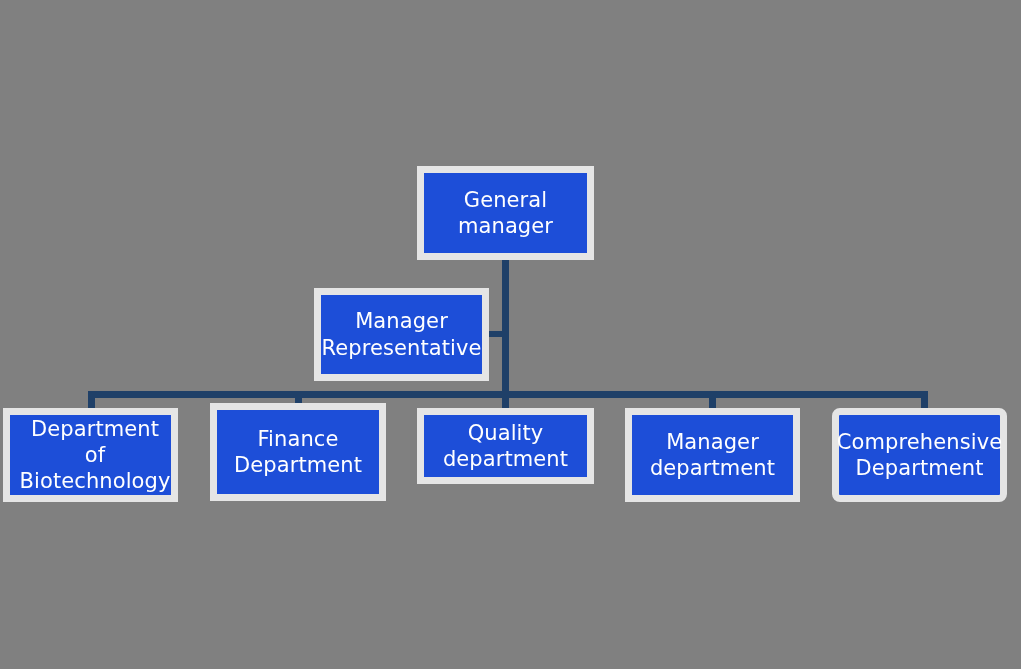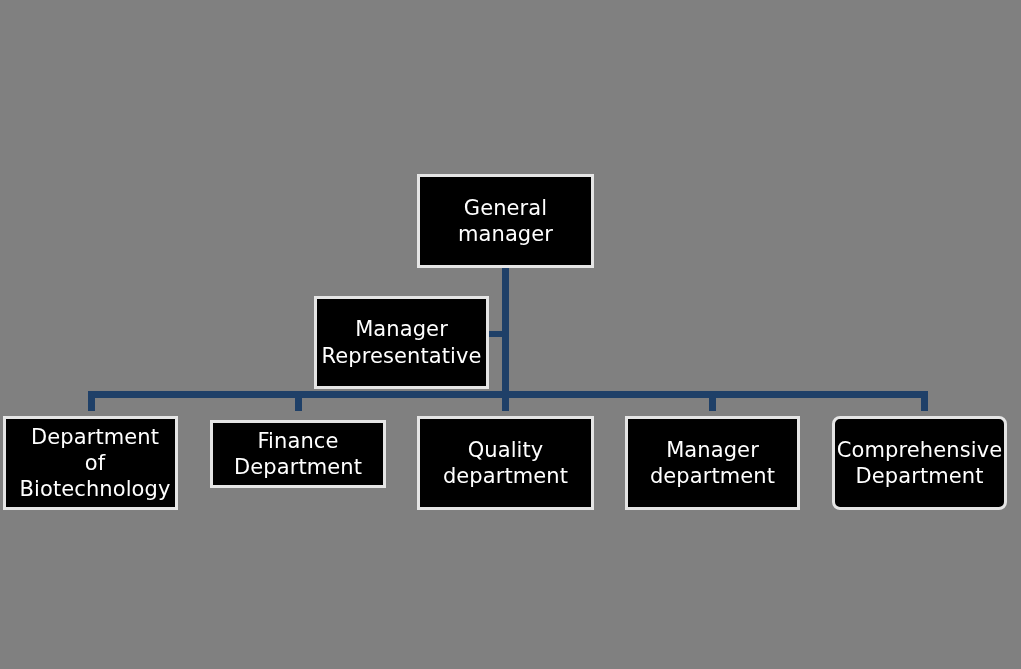--- a/index.html
+++ b/index.html
@@ -16,33 +16,32 @@
     width: 1021px;
     height: 669px;
     background: #808080;
     overflow: hidden;
   }
 
   
   .node {
     position: absolute;
     box-sizing: border-box;
-    background: #000000;
-    border: 3px solid #e5e5e5;
+    background: #1d4ed8;
+    border: 7px solid #e5e5e5;
     display: flex;
     align-items: center;
     justify-content: center;
     text-align: center;
     color: #ffffff;
     font-family: "DejaVu Sans", sans-serif;
     font-size: 21px;
     line-height: 1.25;
     letter-spacing: 0.1px;
     z-index: 3;
-    margin-top: 8px;
   }
   .node .label {
     display: block;
     white-space: pre-line;
     padding: 0 4px;
   }
 
   
   .conn {
     position: absolute;
@@ -75,26 +74,26 @@
   <div class="node" style="left:314px; top:288px; width:175px; height:93px;">
     <span class="label">Manager
 Representative</span>
   </div>
 
   <div class="node" style="left:3px; top:408px; width:175px; height:94px;padding-left:9px;">
     <span class="label">Department of
 Biotechnology</span>
   </div>
 
-  <div class="node" style="left:210px; top:412px; width:176px; height:68px;">
+  <div class="node" style="left:210px; top:403px; width:176px; height:98px;">
     <span class="label">Finance
 Department</span>
   </div>
 
-  <div class="node" style="left:417px; top:408px; width:177px; height:94px;">
+  <div class="node" style="left:417px; top:408px; width:177px; height:76px;">
     <span class="label">Quality
 department</span>
   </div>
 
   <div class="node" style="left:625px; top:408px; width:175px; height:94px;">
     <span class="label">Manager
 department</span>
   </div>
 
   <div class="node" style="left:832px; top:408px; width:175px; height:94px;border-radius:8px;">

